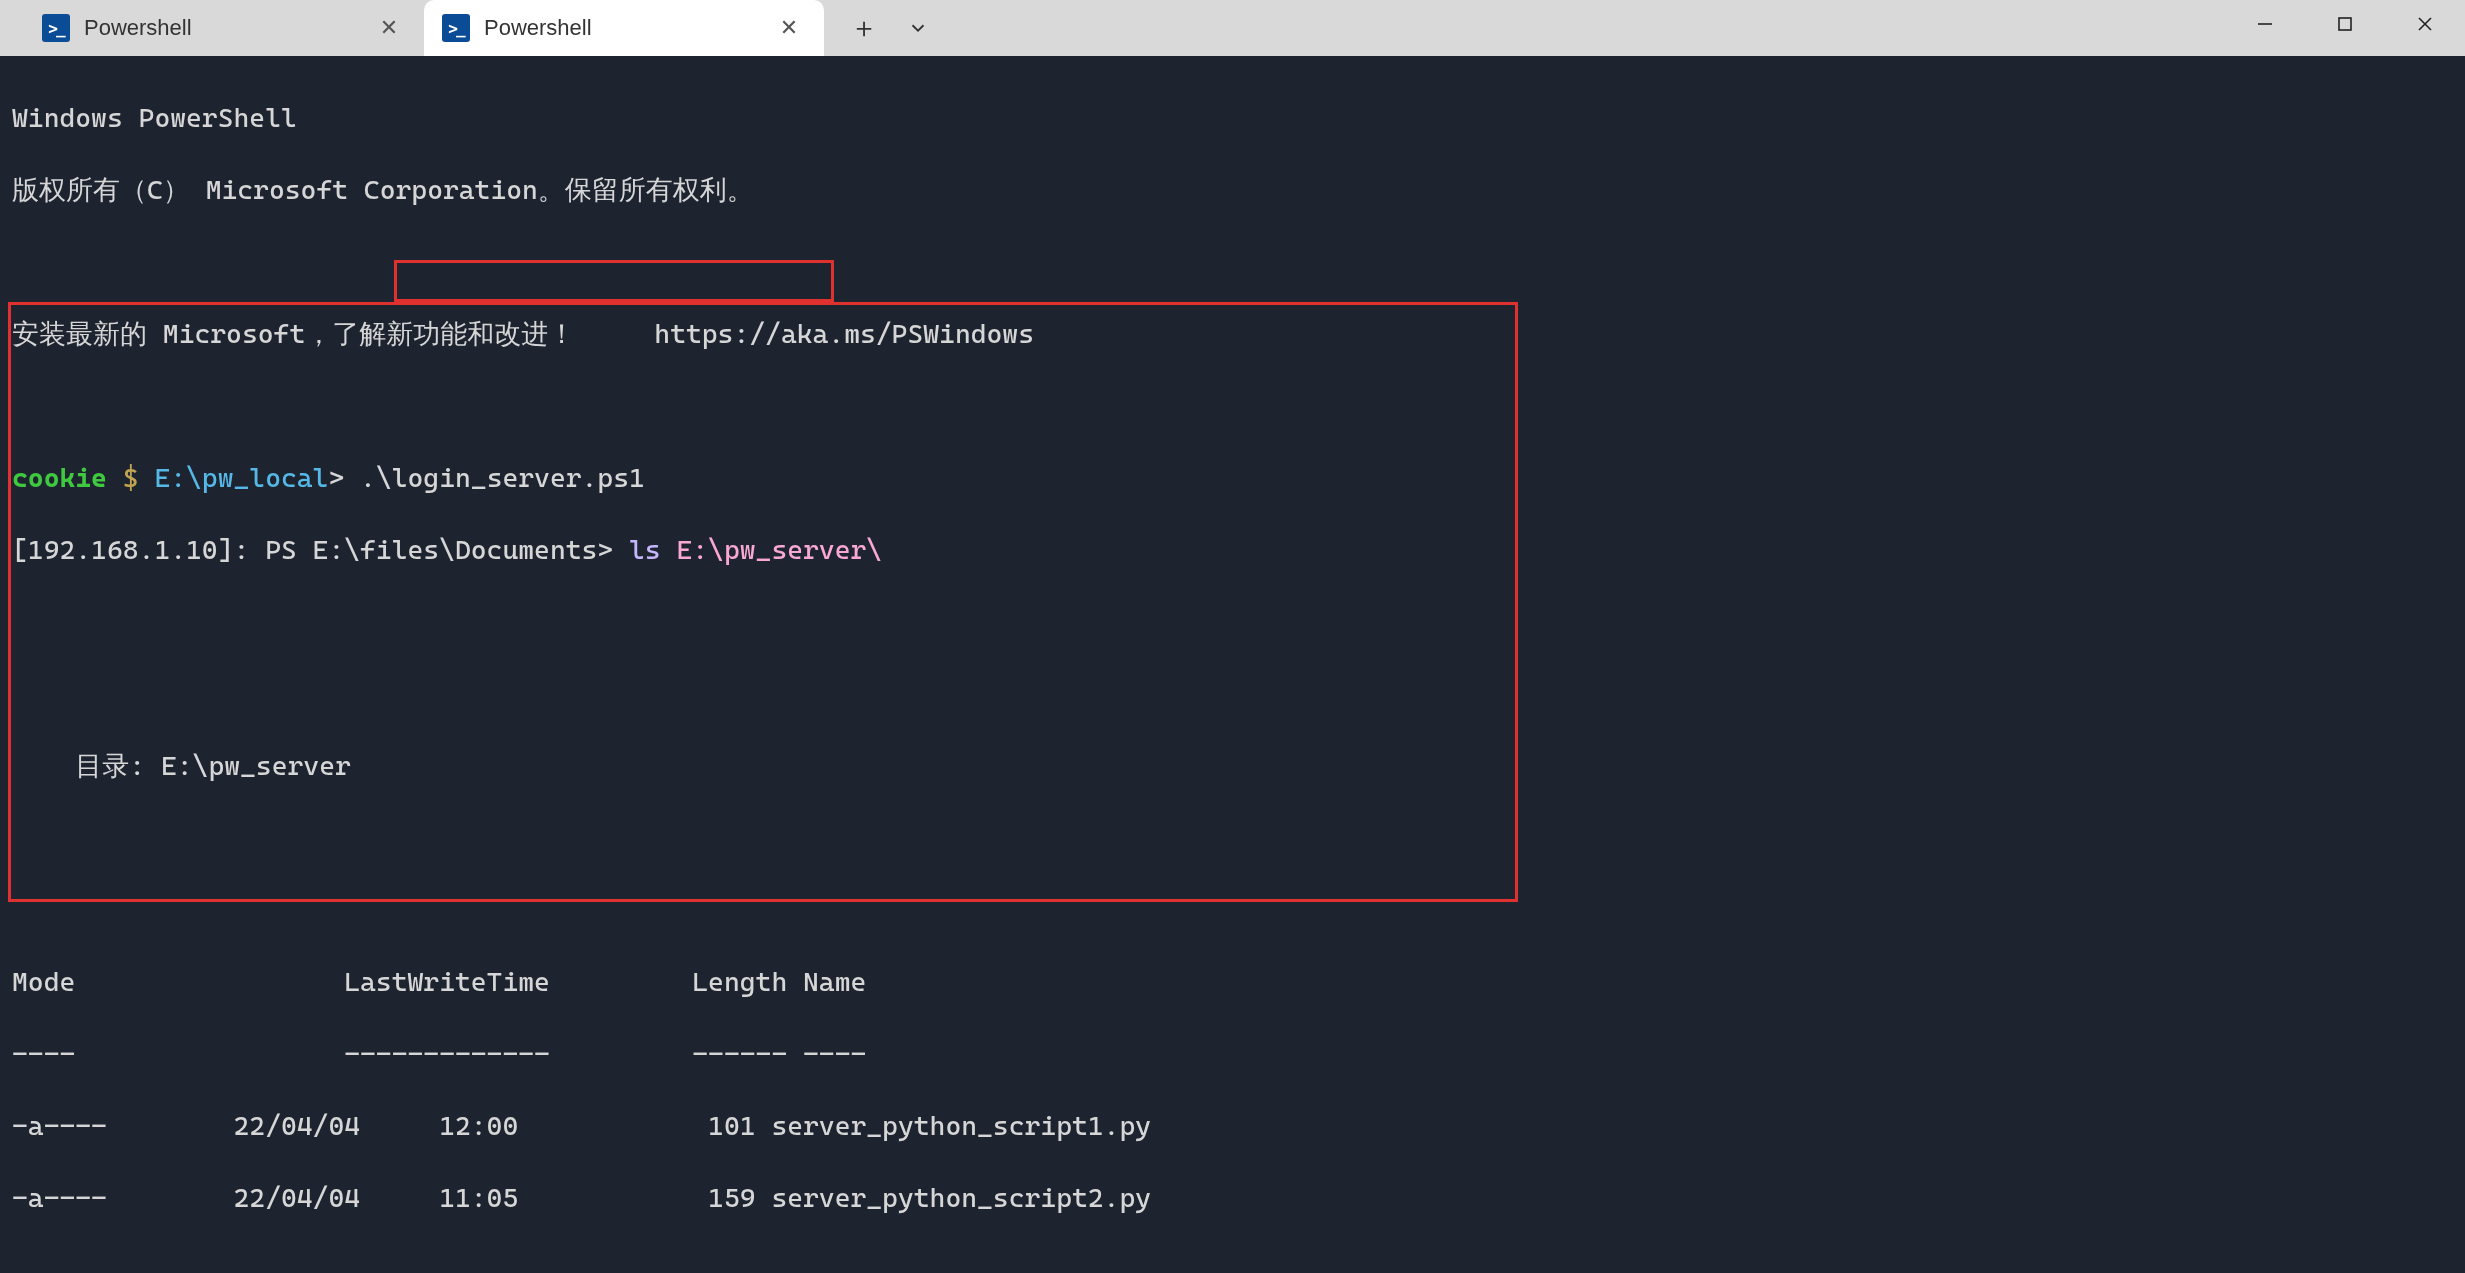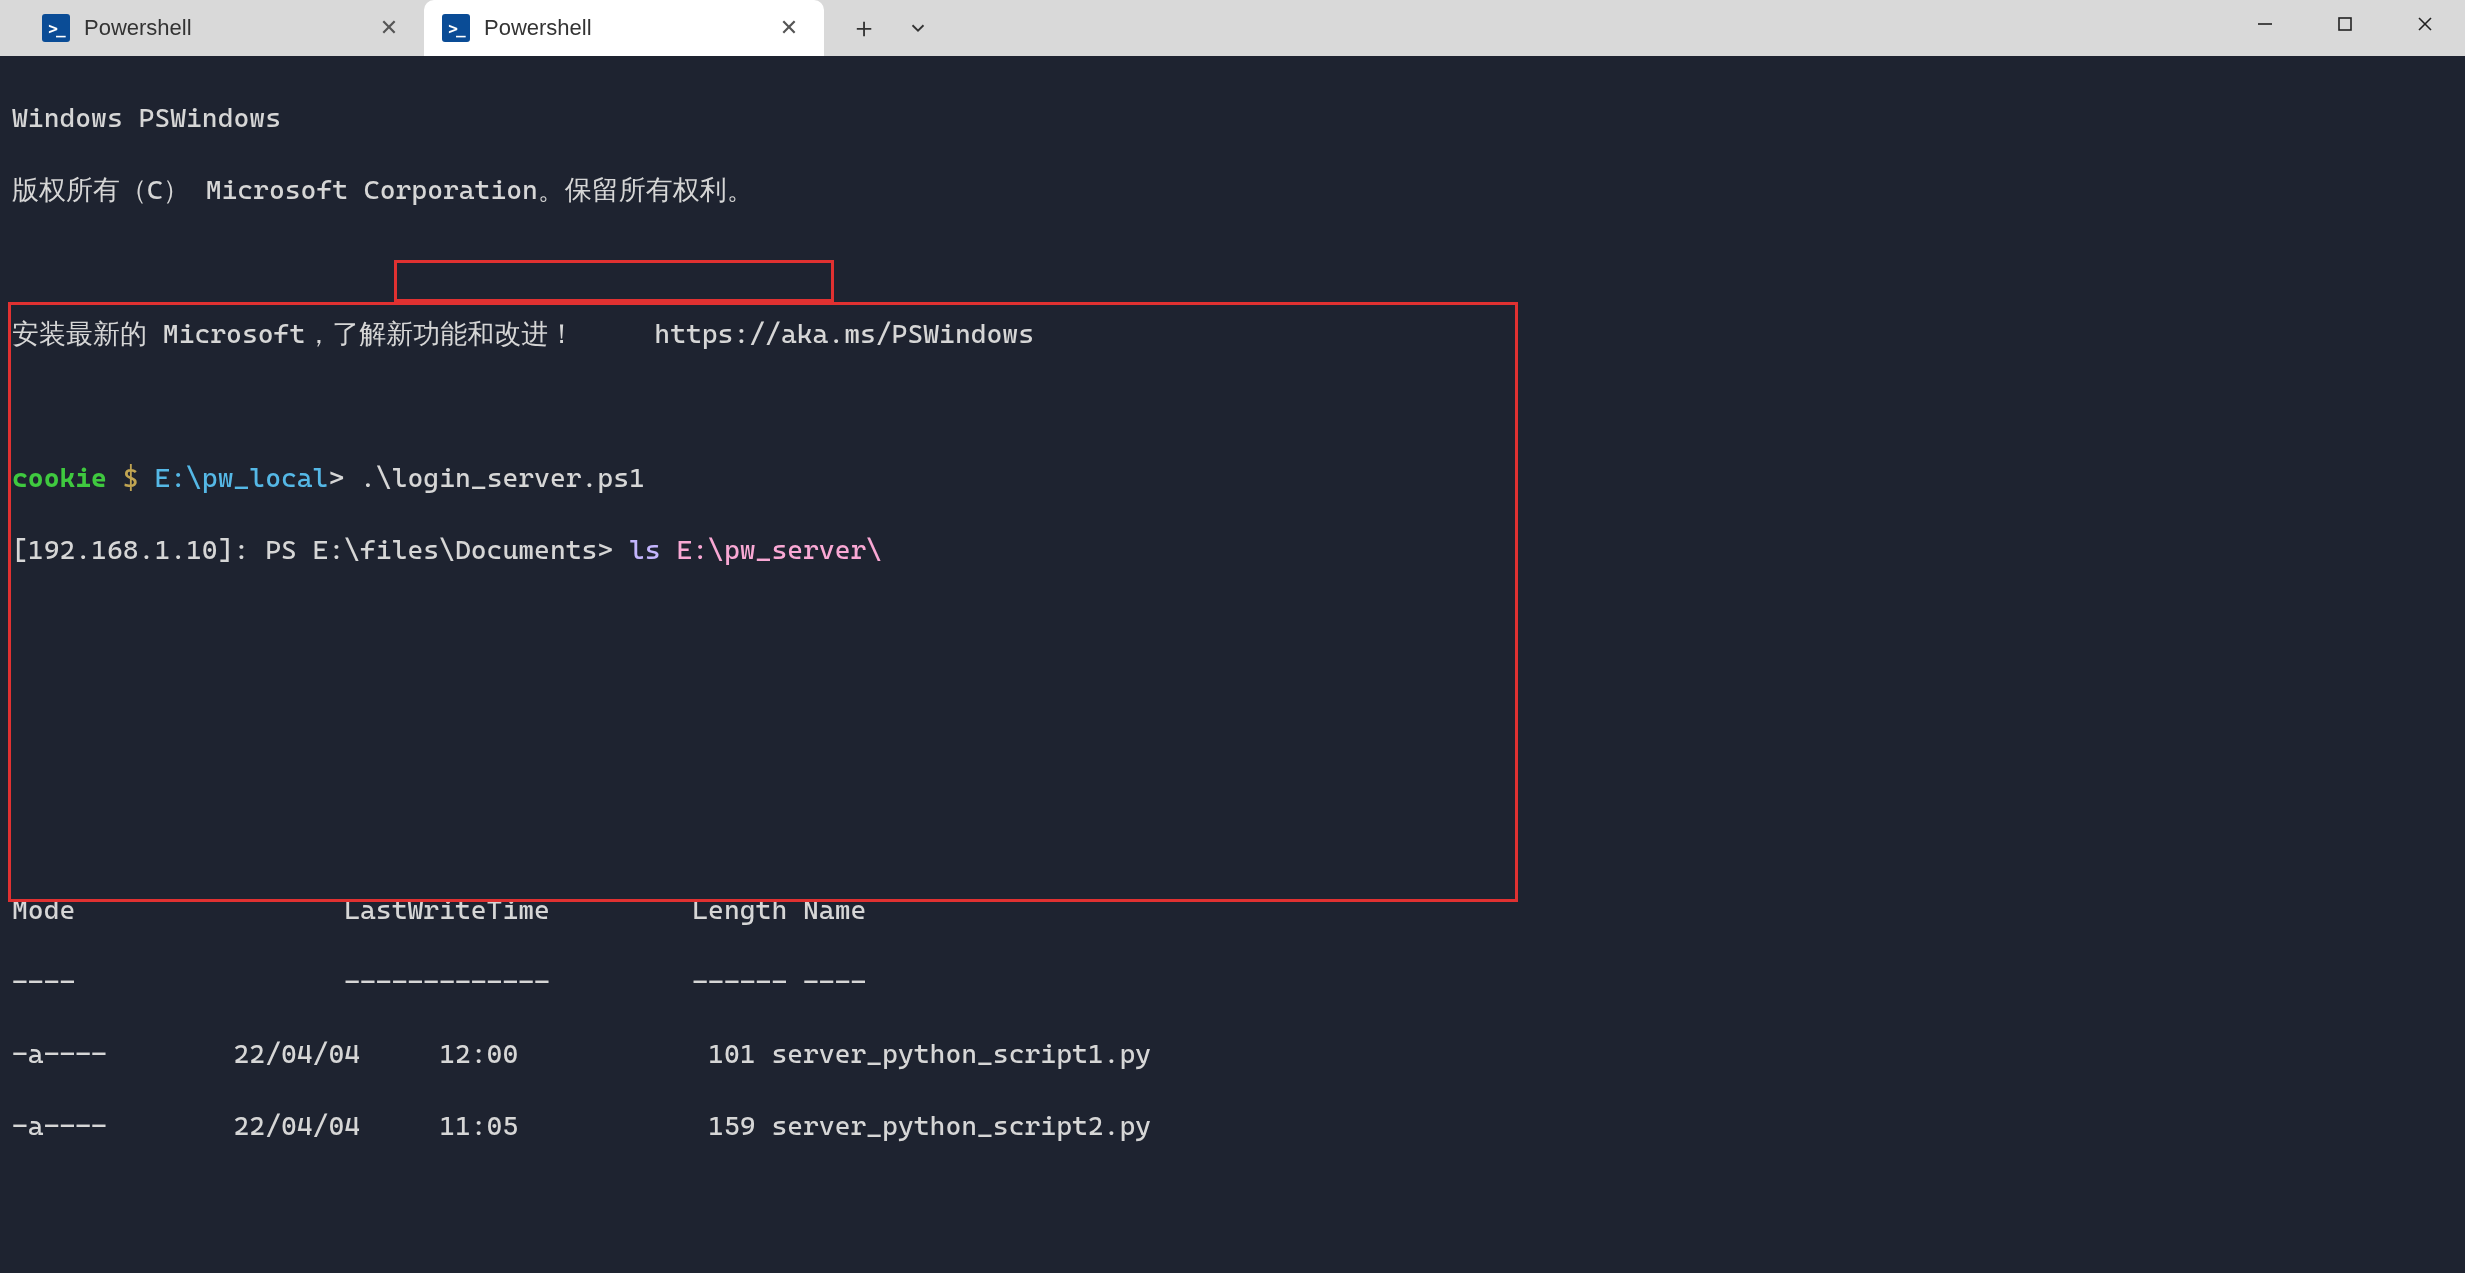--- a/index.html
+++ b/index.html
@@ -174,29 +174,30 @@
       <span class="win-btn">
         <svg viewBox="0 0 18 18">
             <line x1="3" y1="3" x2="15" y2="15" stroke="#222" stroke-width="1.6"></line>
             <line x1="15" y1="3" x2="3" y2="15" stroke="#222" stroke-width="1.6"></line>
           </svg>
       </span>
     </div>
   </div>
 
   <div class="terminal">
-<span class="term-line">Windows PSWindows</span>
+<span class="term-line">Windows PowerShell</span>
 <span class="term-line">版权所有（C） Microsoft Corporation。保留所有权利。</span>
 <span class="term-line"> </span>
 <span class="term-line"><span>安装最新的 Microsoft，了解新功能和改进！     </span><span>https://aka.ms/PSWindows</span></span>
 <span class="term-line"> </span>
 <span class="term-line"><span class="prompt-user">cookie</span><span class="prompt-sep"> $ </span><span class="prompt-path">E:\pw_local</span><span class="prompt-gt">&gt; </span><span>.\login_server.ps1</span></span>
 <span class="term-line"><span>[192.168.1.10]: PS E:\files\Documents&gt; </span><span class="cmd-yellow">ls</span><span class="cmd-purple"> E:\pw_server\</span></span>
 <span class="term-line"> </span>
 <span class="term-line"> </span>
+<span class="term-line">    目录: E:\pw_server</span>
 <span class="term-line"> </span>
 <span class="term-line"> </span>
 <span class="term-line">Mode                 LastWriteTime         Length Name</span>
 <span class="term-line">----                 -------------         ------ ----</span>
 <span class="term-line">-a----        22/04/04     12:00            101 server_python_script1.py</span>
 <span class="term-line">-a----        22/04/04     11:05            159 server_python_script2.py</span>
 <span class="term-line"> </span>
 
 
 

